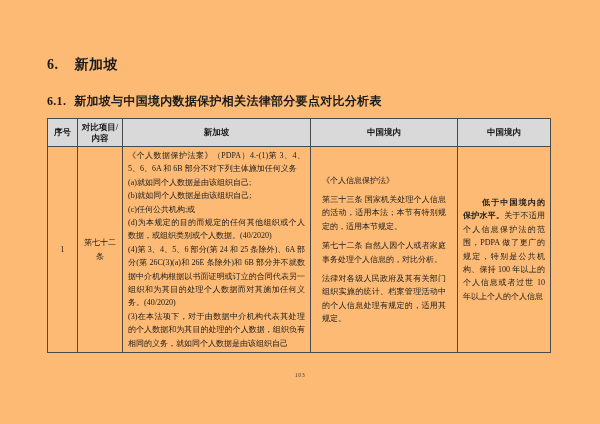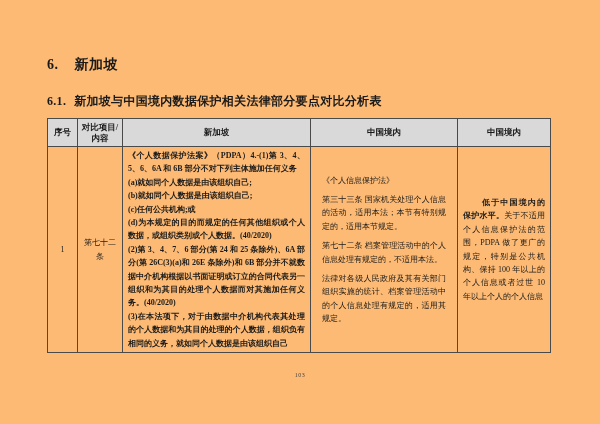--- a/index.html
+++ b/index.html
@@ -52,21 +52,21 @@
     font-size: 8px;
     line-height: 13.4px;
     padding: 2px 5px;
     text-align: justify;
   }
   td.idx-cell, td.item-cell {
     text-align: center !important;
     font-size: 8.5px;
   }
   td.sg-cell { vertical-align: top; }
-  td.sg-cell p { margin: 0; text-align: justify; font-weight: bold; }
+  td.sg-cell p { margin: 0; text-align: justify; }
   td.cn-cell p { margin: 6px; text-align: justify; }
   .bold-lead { font-weight: bold; margin-left: 19px; }
 
   
   .row-clip { height: 206px; }
 
   .page-number {
     position: absolute; left: 0; right: 0; top: 372px;
     text-align: center;
     font-size: 6px; color: #444;
@@ -106,27 +106,27 @@
     <tbody>
       <tr class="row-clip">
         <td class="idx-cell">1</td>
         <td class="item-cell">第七十二条</td>
         <td class="sg-cell">
           <p>《个人数据保护法案》（PDPA）4.-(1)第 3、4、5、6、6A 和 6B 部分不对下列主体施加任何义务</p>
           <p>(a)就如同个人数据是由该组织自己;</p>
           <p>(b)就如同个人数据是由该组织自己;</p>
           <p>(c)任何公共机构;或</p>
           <p>(d)为本规定的目的而规定的任何其他组织或个人数据，或组织类别或个人数据。(40/2020)</p>
-          <p>(2)第 3、4、7、6 部分(第 24 和 25 条除外)、6A 部分(第 26C(3)(a)和 26E 条除外)和 6B 部分并不就数据中介机构根据以书面证明或订立的合同代表另一组织和为其目的处理个人数据而对其施加任何义务。(40/2020)</p>
+          <p>(4)第 3、4、5、6 部分(第 24 和 25 条除外)、6A 部分(第 26C(3)(a)和 26E 条除外)和 6B 部分并不就数据中介机构根据以书面证明或订立的合同代表另一组织和为其目的处理个人数据而对其施加任何义务。(40/2020)</p>
           <p>(3)在本法项下，对于由数据中介机构代表其处理的个人数据和为其目的处理的个人数据，组织负有相同的义务，就如同个人数据是由该组织自己</p>
         </td>
         <td class="cn-cell">
           <p>《个人信息保护法》</p>
           <p>第三十三条 国家机关处理个人信息的活动，适用本法；本节有特别规定的，适用本节规定。</p>
-          <p>第七十二条 档案管理活动中的个人信息处理有规定的，不适用本法。</p>
+          <p>第七十二条 自然人因个人或者家庭事务处理个人信息的，对比分析。</p>
           <p>法律对各级人民政府及其有关部门组织实施的统计、档案管理活动中的个人信息处理有规定的，适用其规定。</p>
         </td>
         <td class="an-cell">
           <span class="bold-lead">低于中国境内的保护水平。</span><span>关于不适用个人信息保护法的范围，PDPA 做了更广的规定，特别是公共机构、保持 100 年以上的个人信息或者过世 10 年以上个人的个人信息</span>
         </td>
       </tr>
     </tbody>
   </table>
 
   <div class="page-number">103</div>

